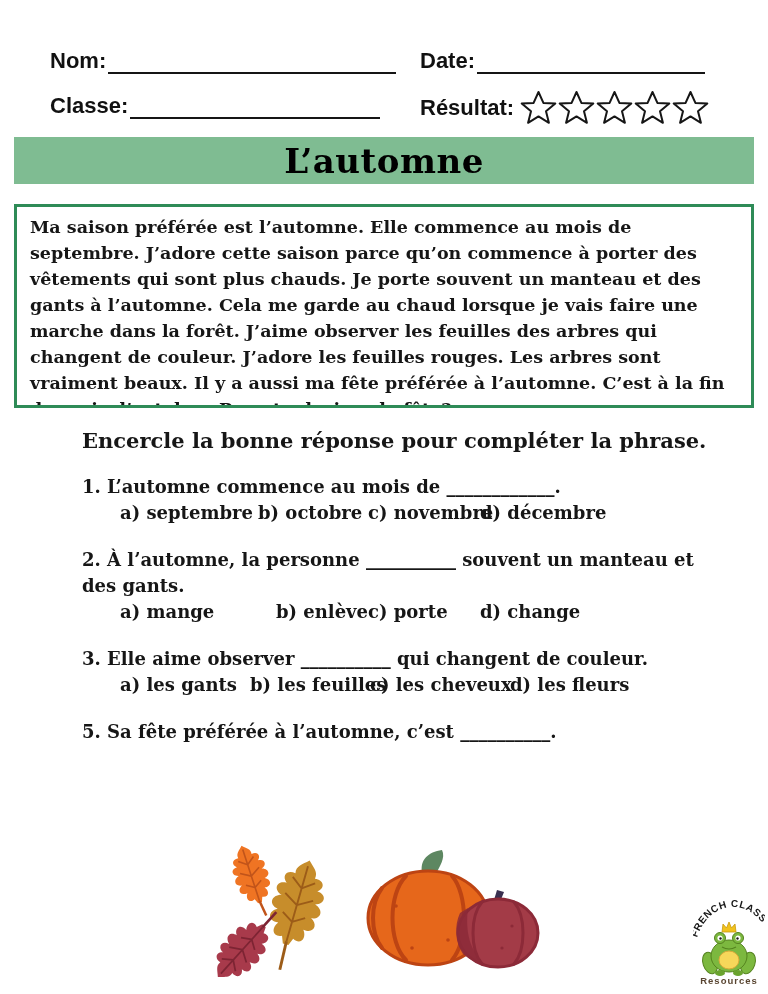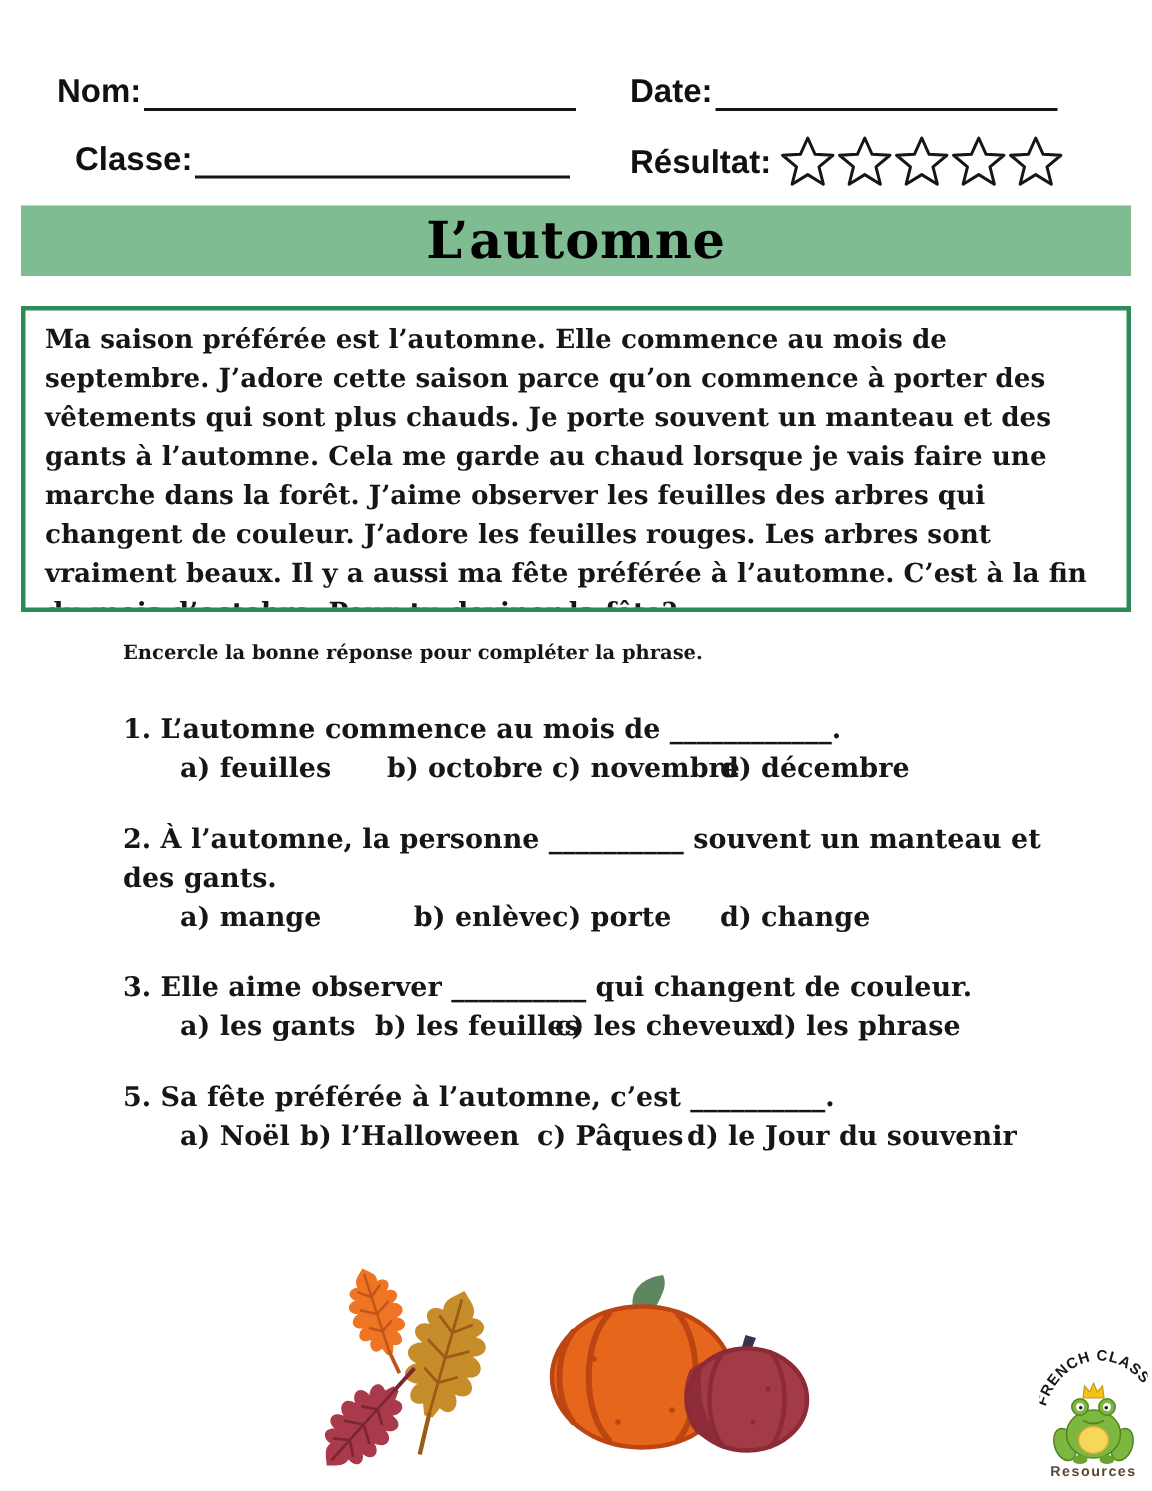--- a/index.html
+++ b/index.html
@@ -3,41 +3,41 @@
 <meta charset="utf-8">
 <style>
   html,body{margin:0;padding:0;background:#ffffff;}
   .sheet{
     position:relative;width:768px;height:994px;background:#ffffff;
     font-family:"DejaVu Serif", serif;color:#161616;overflow:hidden;
   }
   
   .hdr-item{position:absolute;display:flex;align-items:flex-end;
     font-family:"Liberation Sans", sans-serif;font-weight:700;font-size:22px;color:#111;}
-  .hdr-nom{left:38px;top:48px;}
+  .hdr-nom{left:50px;top:48px;}
   .hdr-date{left:420px;top:48px;}
   .hdr-classe{left:50px;top:93px;}
   .hdr-resultat{left:420px;top:90px;align-items:center;}
   .wline{display:inline-block;border-bottom:2.5px solid #151515;height:24px;margin-left:2px;}
   .line-nom{width:288px;}
   .line-date{width:228px;}
   .line-classe{width:250px;}
   .stars{display:flex;align-items:center;margin-left:6px;gap:1px;}
   .star{width:37px;height:36px;}
   .star polygon{fill:#ffffff;stroke:#161616;stroke-width:2;stroke-linejoin:round;}
   
   .banner{position:absolute;left:14px;top:137px;width:740px;height:47px;
     background:var(--banner-green,#7fbc92);display:flex;align-items:center;justify-content:center;}
   .banner h1{margin:0;font-size:34px;font-weight:700;color:#000000;letter-spacing:.5px;}
   
   .reading-box{position:absolute;left:14px;top:204px;width:740px;height:204px;box-sizing:border-box;
     border:3px solid var(--box-border-green,#2e8b57);padding:7px 12px 0 13px;
     font-size:17.5px;line-height:26px;font-weight:700;overflow:hidden;}
   
-  .instructions{position:absolute;left:82px;top:428px;font-size:13px;font-weight:700;}
+  .instructions{position:absolute;left:82px;top:428px;font-size:21px;font-weight:700;}
   .questions{position:absolute;left:82px;top:474px;right:40px;}
   .q{margin-bottom:21px;}
   .q-text{font-size:18px;line-height:26px;font-weight:700;}
   .q-opts{padding-left:38px;line-height:26px;font-weight:700;font-size:18px;white-space:nowrap;}
   .q-opts .opt{display:inline-block;}
   .q1 .opt:nth-child(1){width:138px;} .q1 .opt:nth-child(2){width:110px;} .q1 .opt:nth-child(3){width:112px;}
   .q2 .opt:nth-child(1){width:130px;} .q2 .opt:nth-child(2){width:118px;text-align:right;} .q2 .opt:nth-child(3){width:112px;}
   .q3 .opt:nth-child(1){width:130px;} .q3 .opt:nth-child(2){width:120px;} .q3 .opt:nth-child(3){width:140px;}
   .q4 .opt:nth-child(1){width:130px;} .q4 .opt:nth-child(2){width:108px;} .q4 .opt:nth-child(3){width:122px;}
   .q5 .opt:nth-child(1){width:80px;}  .q5 .opt:nth-child(2){width:158px;} .q5 .opt:nth-child(3){width:100px;}
@@ -102,40 +102,37 @@
   <div class="reading-box">
     <span>Ma saison préférée est l’automne. Elle commence au mois de septembre. J’adore cette saison parce qu’on commence à porter des vêtements qui sont plus chauds. Je porte souvent un manteau et des gants à l’automne. Cela me garde au chaud lorsque je vais faire une marche dans la forêt. J’aime observer les feuilles des arbres qui changent de couleur. J’adore les feuilles rouges. Les arbres sont vraiment beaux. Il y a aussi ma fête préférée à l’automne. C’est à la fin du mois d’octobre. Peux-tu deviner la fête?</span>
   </div>
 
   <div class="instructions">Encercle la bonne réponse pour compléter la phrase.</div>
 
   <div class="questions">
     <div class="q">
       <div class="q-text">1. L’automne commence au mois de ____________.</div>
       <div class="q-opts q1">
-        <span class="opt">a) feuilles</span><span class="opt">b) octobre</span><span class="opt">c) novembre</span><span class="opt">d) décembre</span>
+        <span class="opt">a) septembre</span><span class="opt">b) octobre</span><span class="opt">c) novembre</span><span class="opt">d) décembre</span>
       </div>
     </div>
     <div class="q">
       <div class="q-text">2. À l’automne, la personne __________ souvent un manteau et des gants.</div>
       <div class="q-opts q2">
         <span class="opt">a) mange</span><span class="opt">b) enlève</span><span class="opt">c) porte</span><span class="opt">d) change</span>
       </div>
     </div>
     <div class="q">
       <div class="q-text">3. Elle aime observer __________ qui changent de couleur.</div>
       <div class="q-opts q3">
-        <span class="opt">a) les gants</span><span class="opt">b) les feuilles</span><span class="opt">c) les cheveux</span><span class="opt">d) les phrase</span>
+        <span class="opt">a) les gants</span><span class="opt">b) les feuilles</span><span class="opt">c) les cheveux</span><span class="opt">d) les fleurs</span>
       </div>
     </div>
     <div class="q">
       <div class="q-text">5. Sa fête préférée à l’automne, c’est __________.</div>
-      <div class="q-opts q5">
-        <span class="opt">a) Noël</span><span class="opt">b) l’Halloween</span><span class="opt">c) Pâques</span><span class="opt">d) le Jour du souvenir</span>
-      </div>
     </div>
   </div>
 
   <svg class="leaves-art" width="162" height="155" viewBox="0 0 162 155">
     <defs>
       <path id="oakleaf" d="M0,-34 C4,-30 8,-28 7,-23 C13,-24 16,-19 11,-15 C18,-15 19,-8 12,-6 C19,-4 19,3 12,4 C18,7 17,14 9,13 C13,18 10,24 4,21 L2,26 L-2,26 L-4,21 C-10,24 -13,18 -9,13 C-17,14 -18,7 -12,4 C-19,3 -19,-4 -12,-6 C-19,-8 -18,-15 -11,-15 C-16,-19 -13,-24 -7,-23 C-8,-28 -4,-30 0,-34 Z"></path>
     </defs>
 
     <g transform="translate(60,42) rotate(-18)">
       <use href="#oakleaf" class="leaf-orange"></use>

